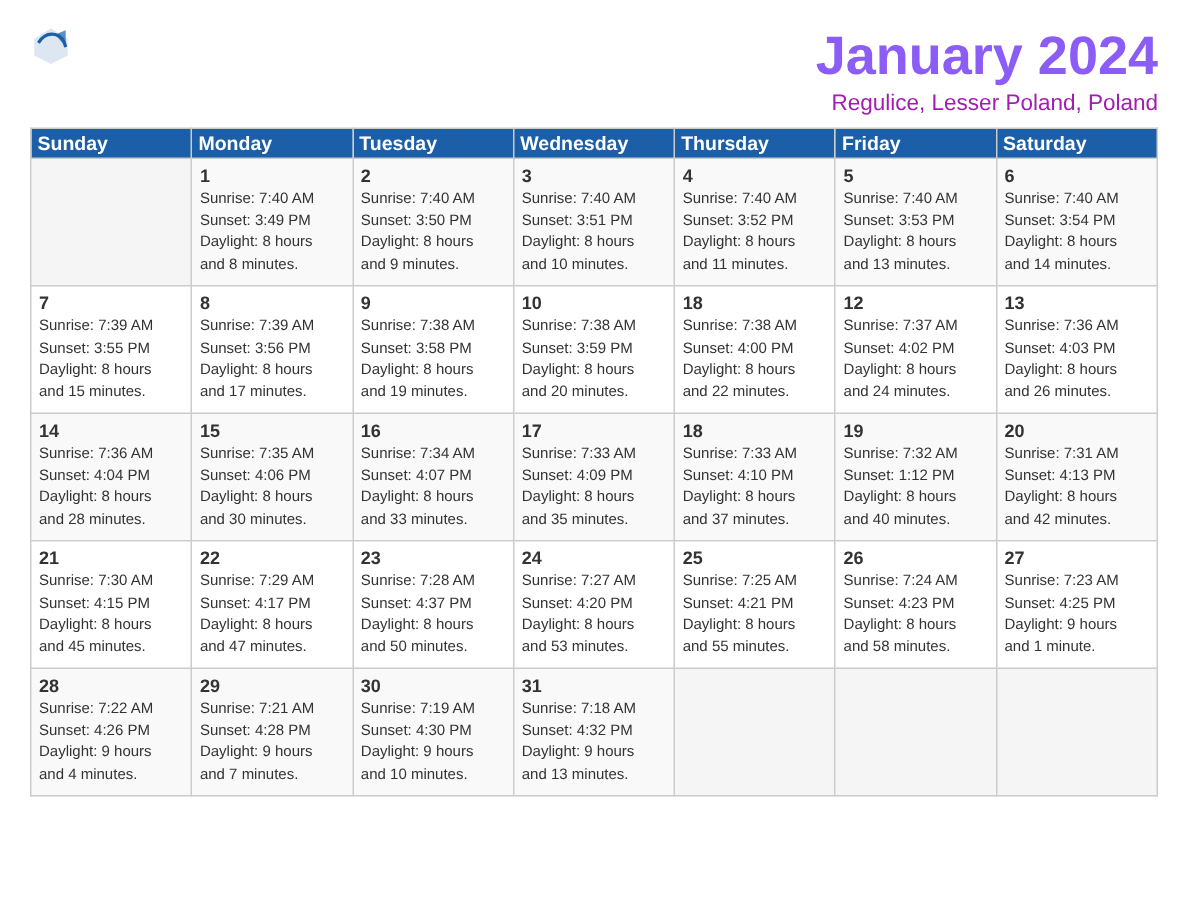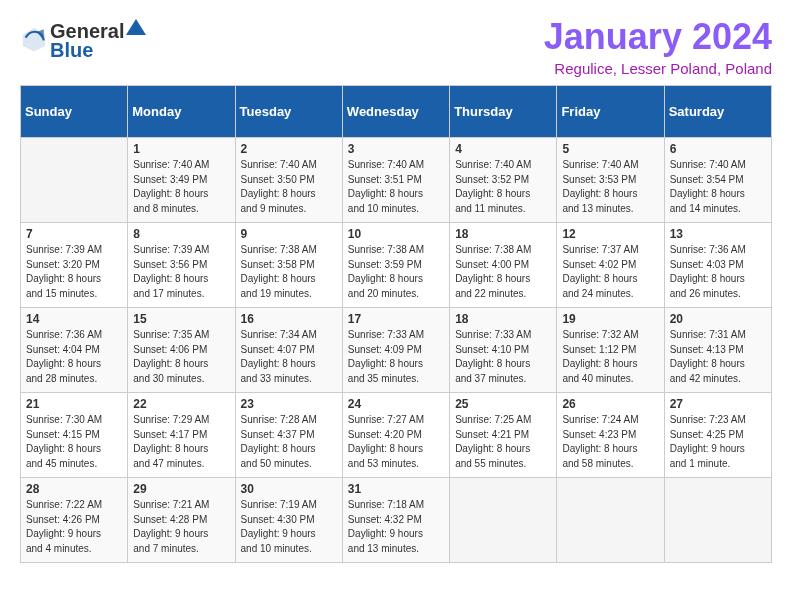--- a/index.html
+++ b/index.html
@@ -41,21 +41,21 @@
     table {
       width: 100%;
       border-collapse: collapse;
       table-layout: fixed;
     }
     thead tr th {
       background-color: #1a5fa8;
       color: #fff;
       font-size: 13px;
       font-weight: bold;
-      padding: 18px 4px;
+      padding: 2px 4px;
       text-align: left;
       border: 1px solid #ccc;
     }
     tbody tr td {
       vertical-align: top;
       border: 1px solid #ccc;
       padding: 4px 5px;
       font-size: 10.5px;
       color: #333;
       height: 85px;
@@ -81,29 +81,20 @@
 </head>
 <body>
 
 <div class="header">
   <div class="logo">
     <svg class="logo-icon" viewBox="0 0 40 40" xmlns="http://www.w3.org/2000/svg">
       <polygon points="20,4 36,14 36,30 20,38 4,30 4,14" fill="#1a5fa8" opacity="0.15"></polygon>
       <path d="M8 18 Q14 8 24 10 Q32 12 34 22" stroke="#1a5fa8" stroke-width="3" fill="none"></path>
       <path d="M24 10 L34 6 L34 22" fill="#1a5fa8" opacity="0.7"></path>
     </svg>
-    <div>
-      <div style="display:flex; align-items:baseline; gap:0px;">
-        <span style="font-size:20px; font-weight:bold; color:#333;">General</span>
-        <svg width="22" height="22" viewBox="0 0 22 22" style="margin: 0 1px -2px 1px;">
-          <polygon points="11,3 21,19 1,19" fill="#1a5fa8"></polygon>
-        </svg>
-      </div>
-      <div style="font-size:20px; font-weight:bold; color:#1a5fa8; margin-top:-4px;">Blue</div>
-    </div>
   </div>
   <div class="title-block">
     <div class="month-title">January 2024</div>
     <div class="location">Regulice, Lesser Poland, Poland</div>
   </div>
 </div>
 
 <table>
   <thead>
     <tr id="header-row">
@@ -140,21 +131,21 @@
           <div class="day-info"><span>Sunrise: 7:40 AM</span><br><span>Sunset: 3:53 PM</span><br><span>Daylight: 8 hours</span><br><span>and 13 minutes.</span></div>
         </td>
         <td>
           <div class="day-number">6</div>
           <div class="day-info"><span>Sunrise: 7:40 AM</span><br><span>Sunset: 3:54 PM</span><br><span>Daylight: 8 hours</span><br><span>and 14 minutes.</span></div>
         </td>
       </tr>
       <tr>
         <td>
           <div class="day-number">7</div>
-          <div class="day-info"><span>Sunrise: 7:39 AM</span><br><span>Sunset: 3:20 PM</span><br><span>Daylight: 8 hours</span><br><span>and 15 minutes.</span></div>
+          <div class="day-info"><span>Sunrise: 7:39 AM</span><br><span>Sunset: 3:55 PM</span><br><span>Daylight: 8 hours</span><br><span>and 15 minutes.</span></div>
         </td>
         <td>
           <div class="day-number">8</div>
           <div class="day-info"><span>Sunrise: 7:39 AM</span><br><span>Sunset: 3:56 PM</span><br><span>Daylight: 8 hours</span><br><span>and 17 minutes.</span></div>
         </td>
         <td>
           <div class="day-number">9</div>
           <div class="day-info"><span>Sunrise: 7:38 AM</span><br><span>Sunset: 3:58 PM</span><br><span>Daylight: 8 hours</span><br><span>and 19 minutes.</span></div>
         </td>
         <td>

